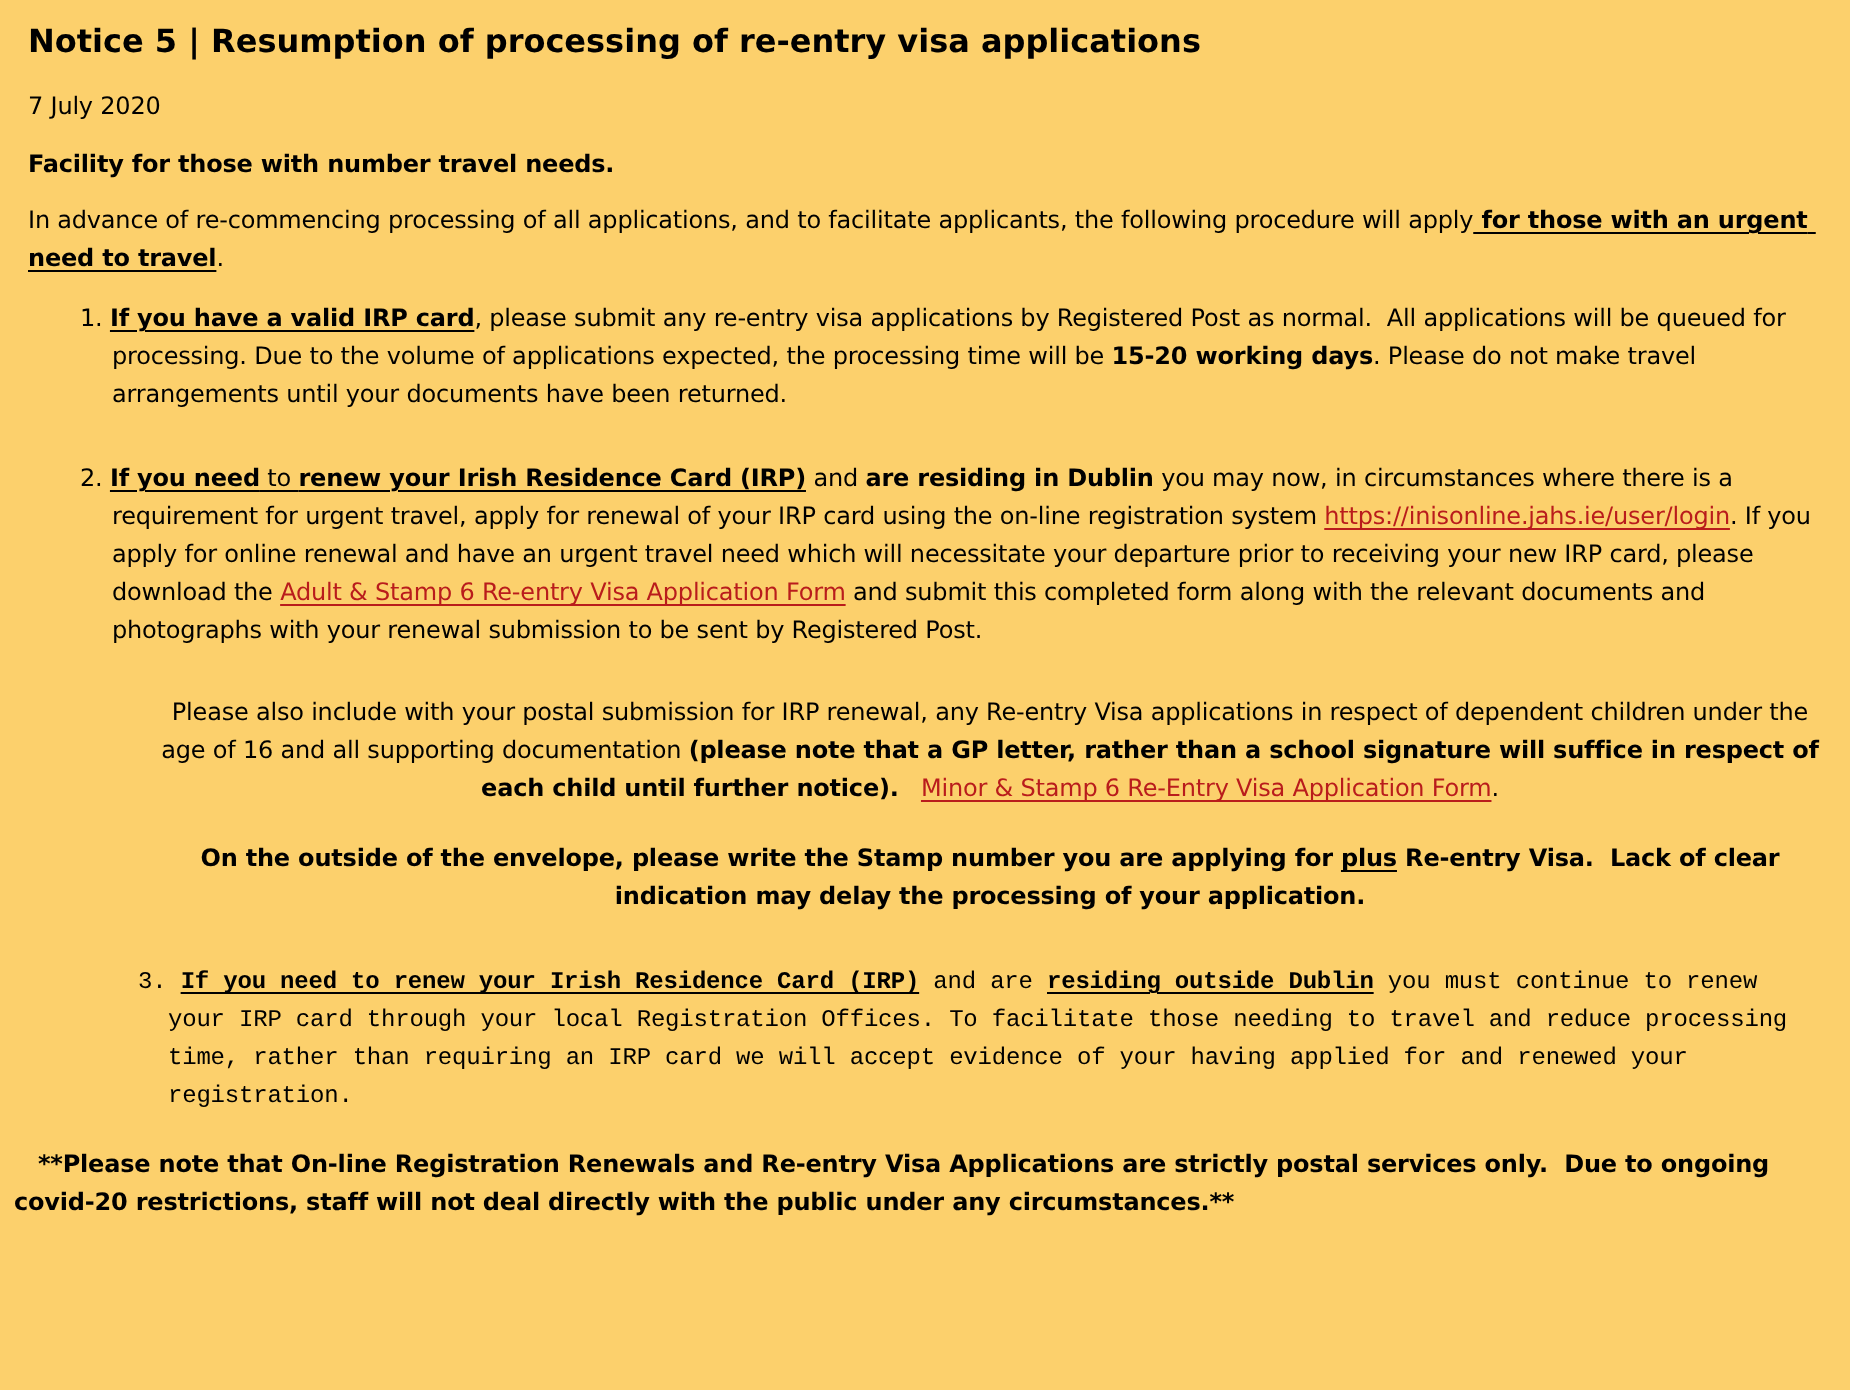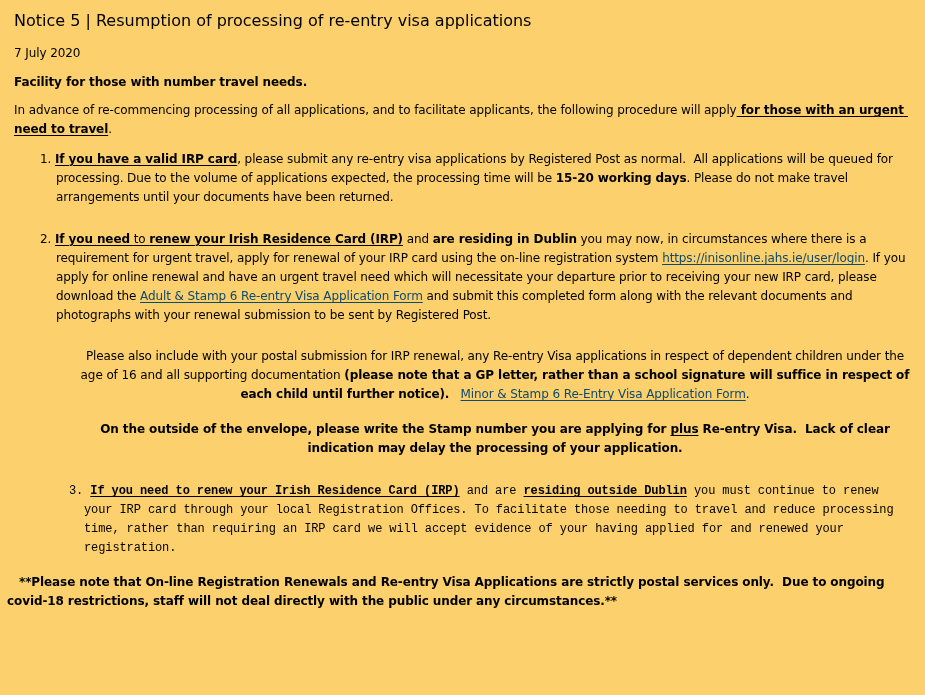--- a/index.html
+++ b/index.html
@@ -13,21 +13,21 @@
     font-family: "DejaVu Sans", sans-serif;
     font-size: 12px;
     line-height: 19px;
     letter-spacing: -0.1px;
     color: #000;
     overflow: hidden;
   }
   h1.title {
     font-size: 16px;
     line-height: 22px;
-    font-weight: normal;
+    font-weight: bold;
     margin: 0 0 12px 0;
     letter-spacing: 0;
   }
   .block { margin: 0 0 10px 0; }
   .p-facility { margin-bottom: 9px; }
   .p-procedure { margin-bottom: 11px; }
   .li {
     margin: 0 0 23px 42px;
     text-indent: -16px;
   }
@@ -46,21 +46,21 @@
   .final {
     margin-left: -7px;
     text-indent: 12px;
     margin-bottom: 0;
   }
   .num { white-space: pre; }
   [data-rich] > span, [data-rich] > a { white-space: pre-wrap; }
   .b { font-weight: bold; }
   .u { text-decoration: underline; text-decoration-thickness: 1px; text-underline-offset: 2px; }
   a.link {
-    color: #0c4a6e;
+    color: #b91c1c;
     text-decoration: underline;
     text-decoration-thickness: 1px;
     text-underline-offset: 2px;
     cursor: pointer;
   }
 </style>
 </head>
 <body>
 
 <div class="page">
@@ -77,15 +77,15 @@
   <div class="li"><span class="num">1. </span><span data-rich="notice.items.0.runs"><span class="b u">If you have a valid IRP card</span><span>, please submit any re-entry visa applications by Registered Post as normal.  All applications will be queued for processing. Due to the volume of applications expected, the processing time will be </span><span class="b">15-20 working days</span><span>. Please do not make travel arrangements until your documents have been returned.</span></span></div>
 
   <div class="li li2"><span class="num">2. </span><span data-rich="notice.items.1.runs"><span class="b u">If you need</span><span class="u"> to </span><span class="b u">renew your Irish Residence Card (IRP)</span><span> and </span><span class="b">are residing in Dublin</span><span> you may now, in circumstances where there is a requirement for urgent travel, apply for renewal of your IRP card using the on-line registration system </span><a class="link" href="#">https://inisonline.jahs.ie/user/login</a><span>. If you apply for online renewal and have an urgent travel need which will necessitate your departure prior to receiving your new IRP card, please download the </span><a class="link" href="#">Adult &amp; Stamp 6 Re-entry Visa Application Form</a><span> and submit this completed form along with the relevant documents and photographs with your renewal submission to be sent by Registered Post.</span></span></div>
 
   <p class="block inner" data-rich="notice.p_dependents.runs"><span>Please also include with your postal submission for IRP renewal, any Re-entry Visa applications in respect of dependent children under the age of 16 and all supporting documentation </span><span class="b">(please note that a GP letter, rather than a school signature will suffice in respect of each child until further notice).</span><span>   </span><a class="link" href="#">Minor &amp; Stamp 6 Re-Entry Visa Application Form</a><span>.</span></p>
 
   <p class="block inner envelope" data-rich="notice.p_envelope.runs"><span class="b">On the outside of the envelope, please write the Stamp number you are applying for </span><span class="b u">plus</span><span class="b"> Re-entry Visa.  Lack of clear indication may delay the processing of your application.</span></p>
 
   <div class="li li3"><span class="num">3. </span><span data-rich="notice.items.2.runs"><span class="b u">If you need to renew your Irish Residence Card (IRP)</span><span> and are </span><span class="b u">residing outside Dublin</span><span> you must continue to renew your IRP card through your local Registration Offices. To facilitate those needing to travel and reduce processing time, rather than requiring an IRP card we will accept evidence of your having applied for and renewed your registration.</span></span></div>
 
-  <p class="block final" data-rich="notice.p_postal_note.runs"><span class="b">**Please note that On-line Registration Renewals and Re-entry Visa Applications are strictly postal services only.  Due to ongoing covid-18 restrictions, staff will not deal directly with the public under any circumstances.**</span></p>
+  <p class="block final" data-rich="notice.p_postal_note.runs"><span class="b">**Please note that On-line Registration Renewals and Re-entry Visa Applications are strictly postal services only.  Due to ongoing covid-20 restrictions, staff will not deal directly with the public under any circumstances.**</span></p>
 
 </div>
 
 </body></html>

